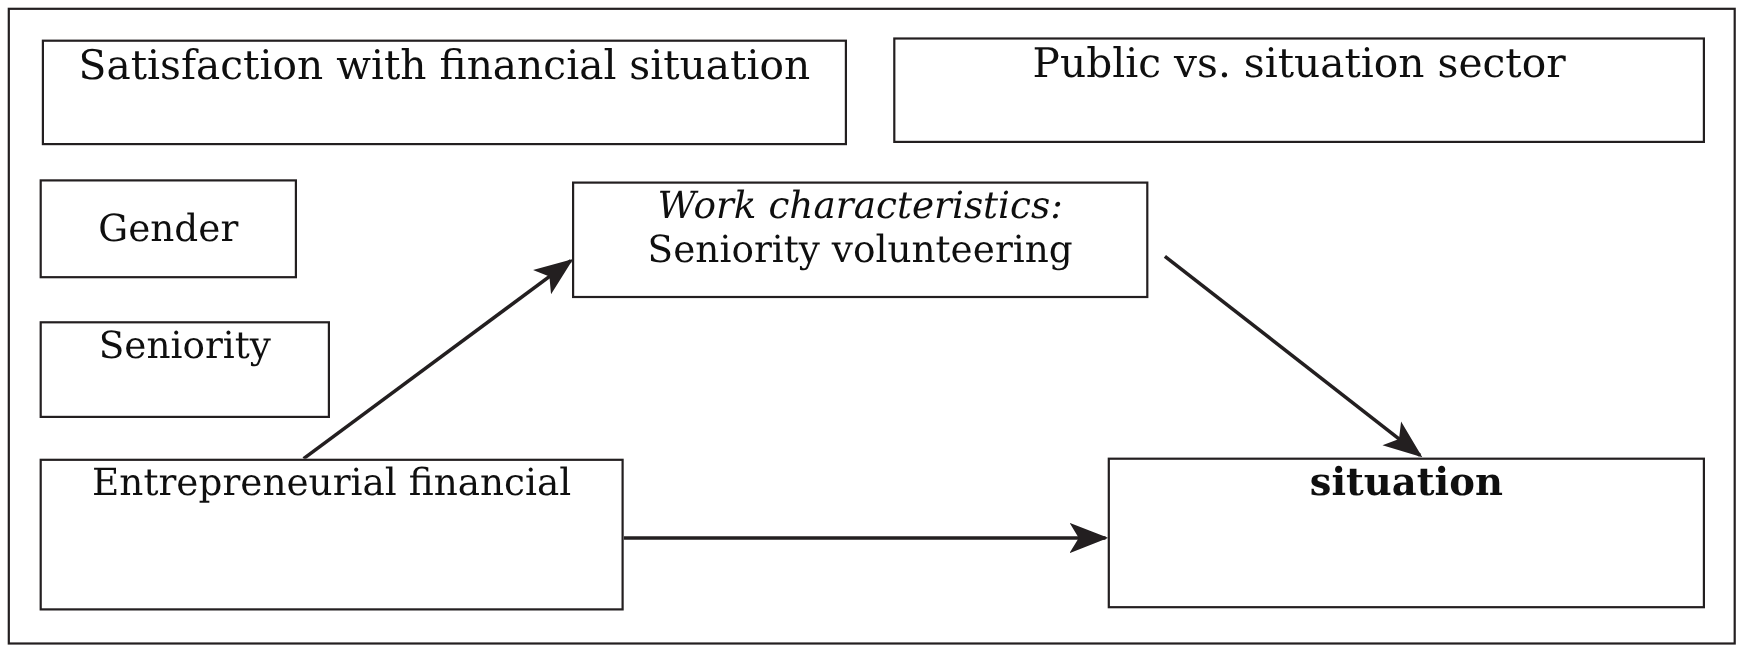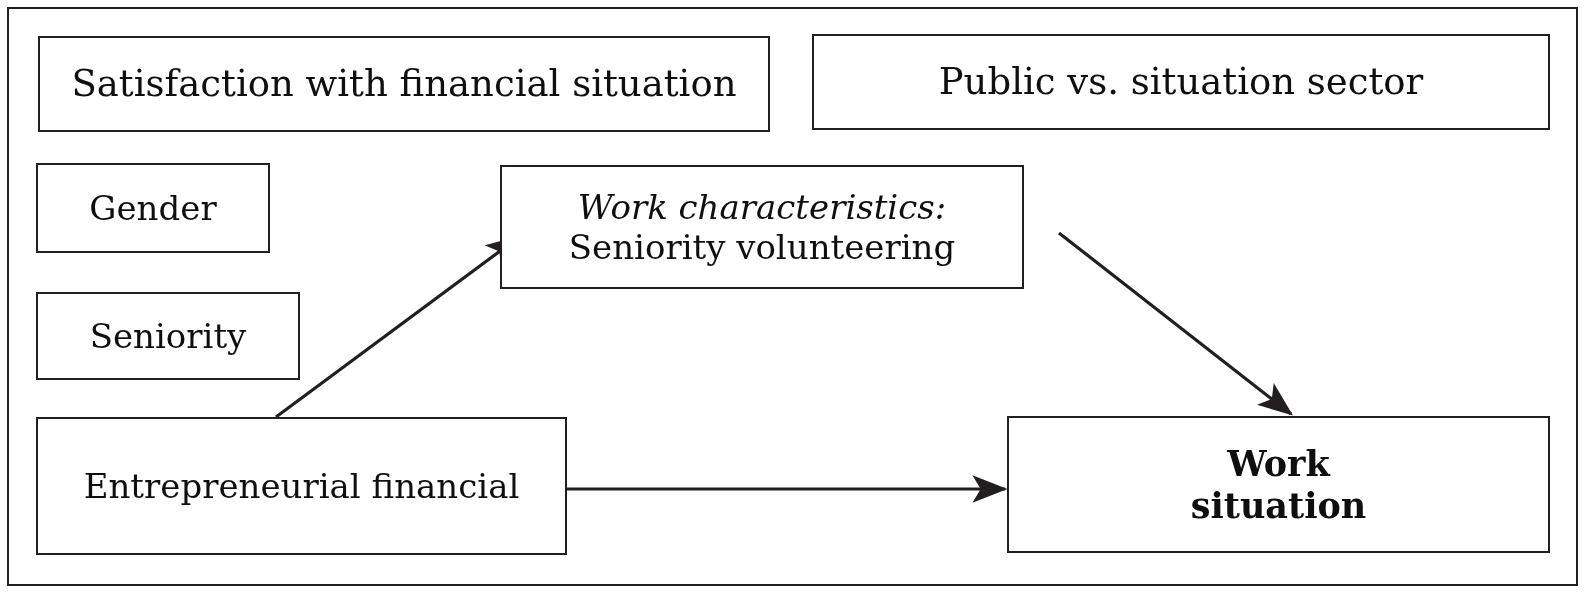--- a/index.html
+++ b/index.html
@@ -28,21 +28,21 @@
     background: transparent;
   }
   .node {
     position: absolute;
     border: 2.5px solid #231f20;
     box-sizing: border-box;
     background: #ffffff;
     display: flex;
     flex-direction: column;
     align-items: center;
-    justify-content: center;
+    justify-content: flex-start;
     text-align: center;
     color: #0f0f0f;
     line-height: 1.18;
     z-index: 3;
   }
   
   #node-satisfaction {
     left: 38px;  top: 36px;  width: 732px;  height: 96px;
     font-size: 37px;
   }
@@ -56,21 +56,21 @@
     font-size: 34px;
     justify-content: center;
     text-align: center;
   }
   #node-seniority {
     left: 36px;  top: 292px; width: 264px; height: 88px;
     font-size: 34px;
   }
   
   #node-work-characteristics {
-    left: 500px; top: 165px; width: 524px; height: 124px;
+    left: 520px; top: 165px; width: 524px; height: 106px;
     font-size: 34px;
   }
   
   #node-employee-characteristics {
     left: 36px;  top: 417px; width: 531px; height: 138px;
     font-size: 34px;
   }
   
   #node-work-engagement {
     left: 1007px; top: 416px; width: 543px; height: 137px;
@@ -137,17 +137,16 @@
   <div class="node" id="node-work-characteristics">
     <span class="line-italic">Work characteristics:</span>
     <span class="line-roman">Seniority volunteering</span>
   </div>
 
   <div class="node" id="node-employee-characteristics">
     <span class="line-roman">Entrepreneurial financial</span>
   </div>
 
   <div class="node" id="node-work-engagement">
-    <span class="line-bold">Work</span>
     <span class="line-bold">situation</span>
   </div>
 
 </div>
 
 </body></html>

